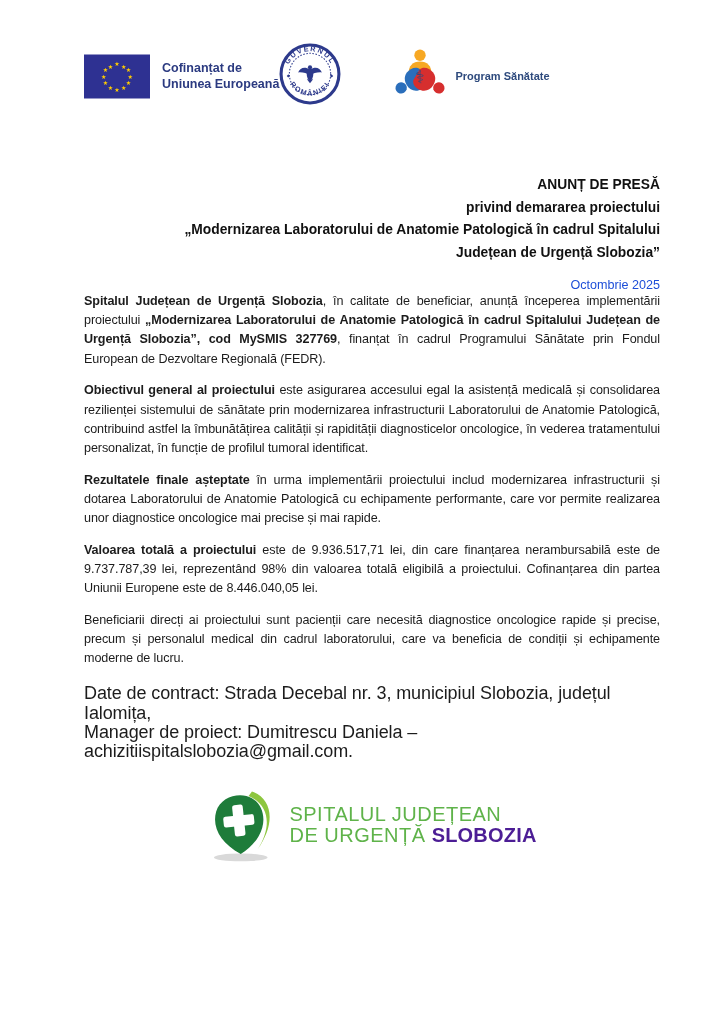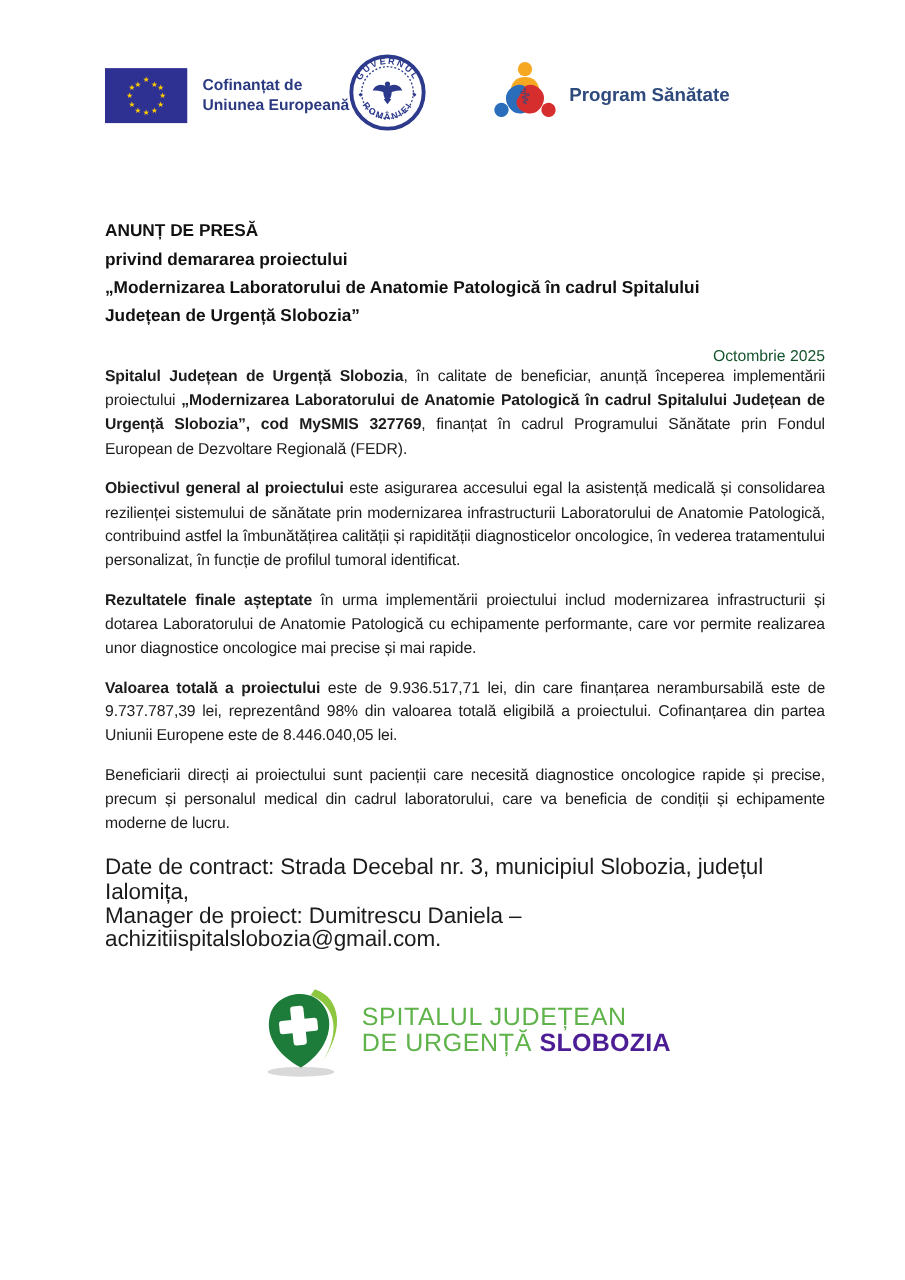--- a/index.html
+++ b/index.html
@@ -17,28 +17,28 @@
   .header {
     display: flex; align-items: center; justify-content: flex-start;
     height: 72px; margin-bottom: 0;
   }
   .eu-block { display: flex; align-items: center; gap: 12px; }
   .eu-text {
     font-size: 12.5px; font-weight: bold; color: #2b3a80; line-height: 1.3;
   }
   .seal-wrap { margin-right: 50px; }
   .program-block { display: flex; align-items: center; gap: 6px; }
-  .program-label { font-size: 15px; font-weight: bold; color: #2e4a7d; }
+  .program-label { font-size: 11px; font-weight: bold; color: #2e4a7d; }
   
   .title-block {
-    margin-top: 62px; text-align: left;
+    margin-top: 62px; text-align: right;
     font-size: 13.8px; font-weight: bold; line-height: 22.5px; color: #111;
   }
   .date-line {
-    text-align: right; font-size: 12.6px; margin-top: 14px; color: #14532d;
+    text-align: right; font-size: 12.6px; margin-top: 14px; color: #1d4ed8;
   }
   
   .body-text { margin-top: 0; }
   .para {
     font-size: 12.6px; line-height: 19.2px; letter-spacing: -0.1px;
     text-align: justify; margin: 0 0 12.5px 0;
   }
   .para b { font-weight: bold; }
   .contact-block {
     font-size: 18px; line-height: 19.2px; letter-spacing: -0.1px;

